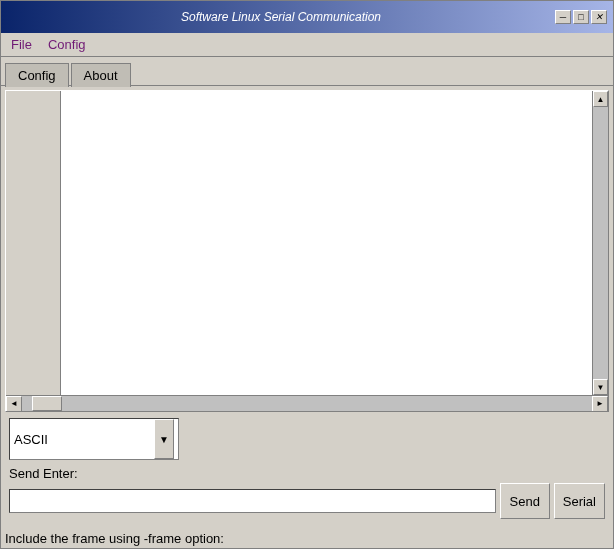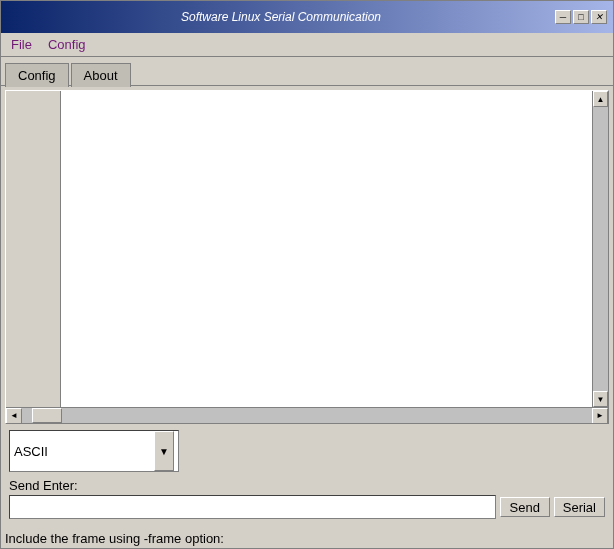--- a/index.html
+++ b/index.html
@@ -278,21 +278,21 @@
       height: 24px;
       background: white;
       border: 1px solid #808080;
       border-top-color: #404040;
       border-left-color: #404040;
       padding: 0 4px;
       outline: none;
     }
 
     .btn {
-      height: 20px;
+      height: 36px;
       min-width: 50px;
       background: #d4d0c8;
       border: 1px solid #808080;
       border-top-color: #ffffff;
       border-left-color: #ffffff;
       padding: 0 8px;
       cursor: pointer;
       display: flex;
       align-items: center;
       justify-content: center;

